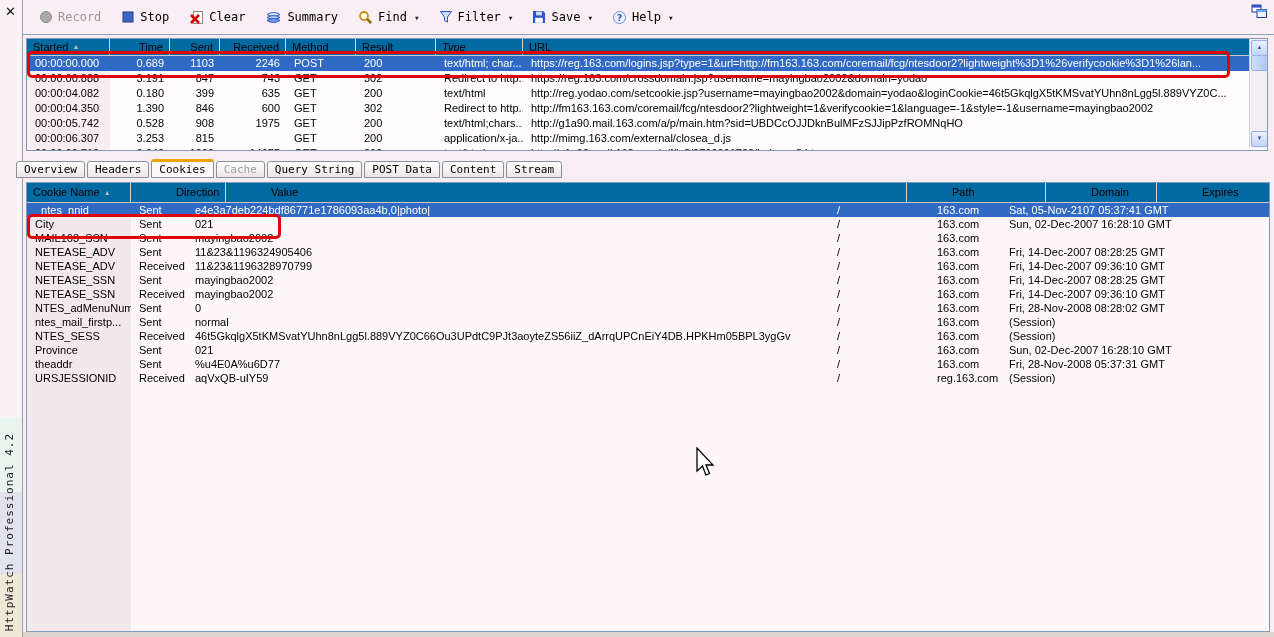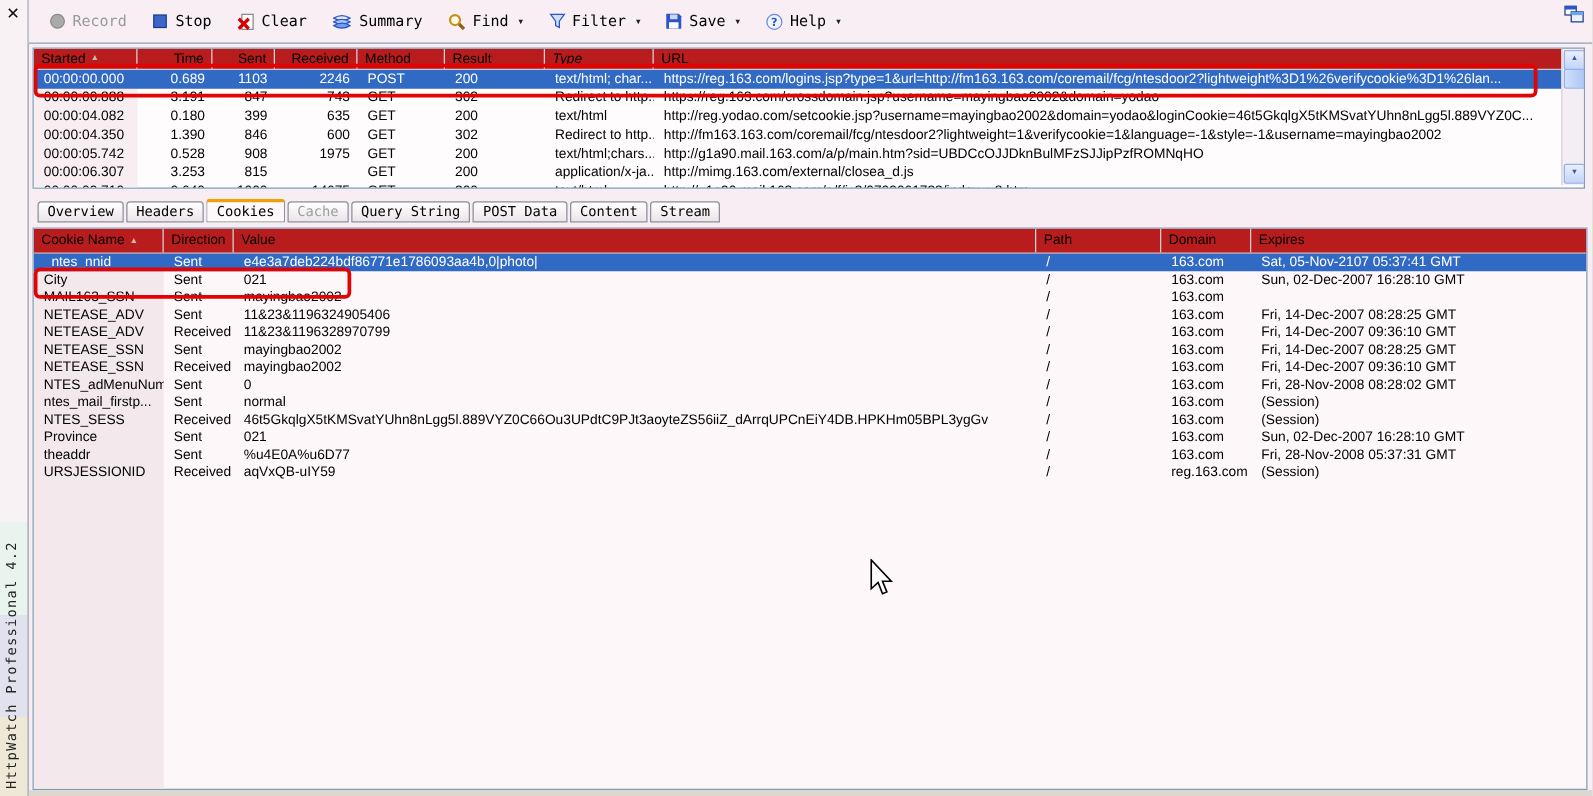--- a/index.html
+++ b/index.html
@@ -22,53 +22,53 @@
     font-family:"DejaVu Sans Mono",monospace;font-size:12px;white-space:nowrap;}
   .tbtn .caret{font-size:6px;color:#222;margin-left:3px;}
   .tbtn.disabled{color:var(--disabled);}
   .icon{display:inline-flex;align-items:center;}
   #float-icon{position:absolute;right:6px;top:4px;}
 
   
   #req-panel{position:absolute;left:26px;top:38px;width:1240px;height:111px;background:#fffcfd;
     border:1px solid #7f9db9;overflow:hidden;}
   #req-colshade{position:absolute;left:0;top:0;width:83px;height:100%;background:#f8eef2;}
-  .hdr{position:relative;display:flex;height:16px;line-height:16px;background:#b91c1c;
+  .hdr{position:relative;display:flex;height:16px;line-height:16px;background:#0369a1;
     border-bottom:1px solid #cfc7cb;}
   .hcell{box-sizing:border-box;border-right:1px solid #d9d1d5;padding:0 6px;overflow:hidden;
     white-space:nowrap;display:flex;align-items:center;gap:4px;}
   .hcell.r{justify-content:flex-end;}
   .sort{font-size:7px;color:#c2baa8;line-height:10px;}
   .rowset{position:relative;}
   .rrow{display:flex;height:15px;line-height:15px;white-space:nowrap;}
   .crow{display:flex;height:14px;line-height:14px;white-space:nowrap;}
   .cell{box-sizing:border-box;padding:0 8px 0 8px;overflow:hidden;flex:none;}
   .cell.r{text-align:right;padding-right:6px;}
   .sel{background:var(--sel);color:#fff;}
   #req-vsb{position:absolute;right:0;top:0;width:17px;height:109px;background:#f3eef3;
     border-left:1px solid #d8d0d6;}
   .sbtn{position:absolute;left:1px;width:15px;height:14px;background:linear-gradient(#e9f0fe,#c3d4f8);
     border:1px solid #96b2e8;border-radius:2px;color:#3c5a96;font-size:6px;text-align:center;line-height:13px;}
   #sb-up{top:1px;} #sb-dn{bottom:1px;}
   #sb-thumb{position:absolute;left:1px;top:16px;width:15px;height:14px;
     background:linear-gradient(90deg,#cfe0fb,#aec6f6);border:1px solid #96b2e8;border-radius:2px;}
 
   
-  #tabbar{position:absolute;left:30px;top:159px;display:flex;align-items:flex-end;gap:2px;height:19px;}
+  #tabbar{position:absolute;left:16px;top:159px;display:flex;align-items:flex-end;gap:2px;height:19px;}
   .tab{box-sizing:border-box;height:17px;line-height:15px;padding:0 7px;border:1px solid #8a9199;
     border-radius:3px 3px 0 0;background:linear-gradient(#ffffff,#ece4e8);
     font-family:"DejaVu Sans Mono",monospace;font-size:11px;white-space:nowrap;}
   .tab.active{height:19px;line-height:16px;background:#fdf9fb;border-top:3px solid var(--accent);}
   .tab.disabled{color:#9aa0a0;}
 
   
   #cook-panel{position:absolute;left:26px;top:182px;width:1242px;height:448px;background:#fdf7f9;
     border:1px solid #7f9db9;overflow:hidden;}
   #cook-colshade{position:absolute;left:0;top:0;width:104px;height:100%;background:#f3e9ed;}
-  #cook-panel .hdr{height:19px;line-height:19px;}
+  #cook-panel .hdr{height:19px;line-height:19px;gap:39px;}
 
   
   .annot{position:absolute;border:3px solid var(--annot);border-radius:5px;pointer-events:none;}
   #annot-req{left:27px;top:51px;width:1197px;height:21px;}
   #annot-city{left:27px;top:214px;width:248px;height:19px;}
 
   #bottom-strip{position:absolute;left:23px;bottom:0;right:0;height:5px;background:#dcd8d0;}
 
   #cursor{position:absolute;left:695px;top:447px;}
 </style>

